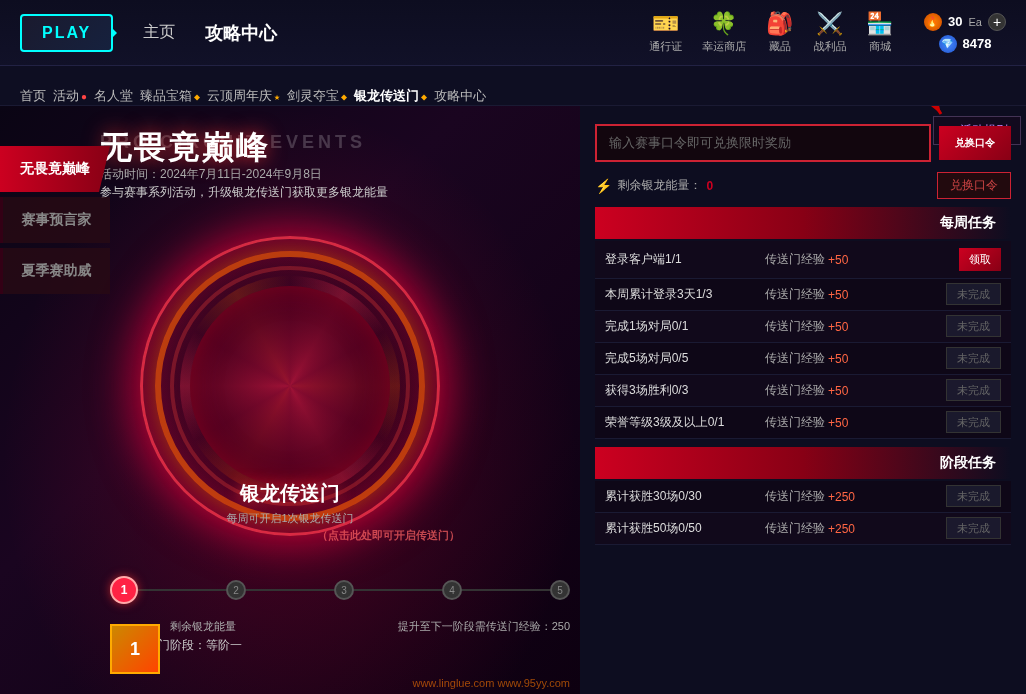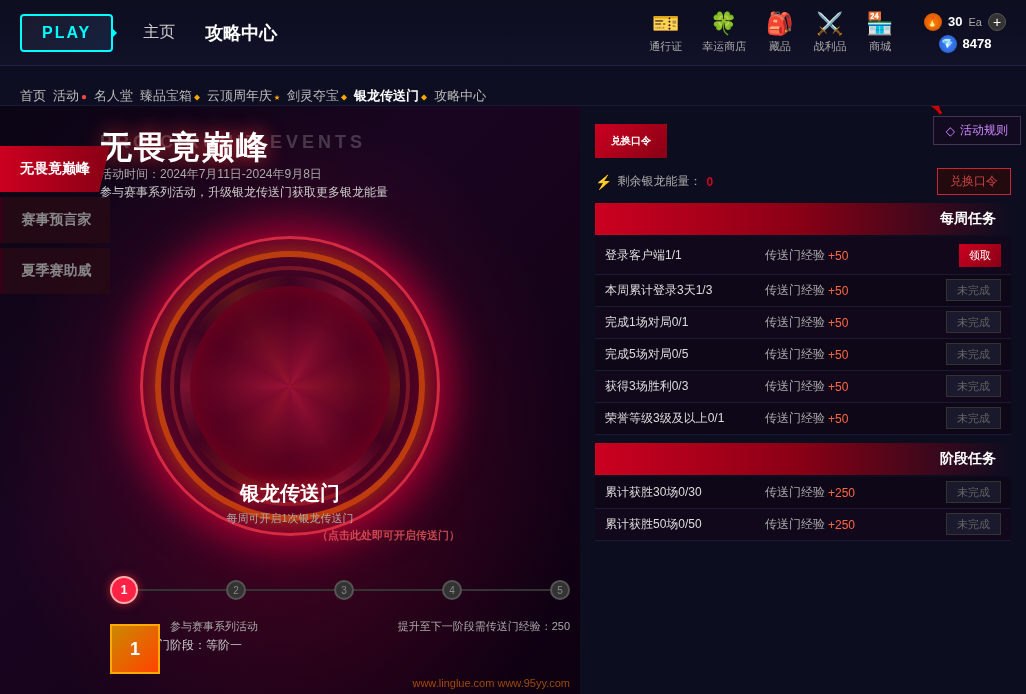--- a/index.html
+++ b/index.html
@@ -638,21 +638,21 @@
         <div class="prog-line"></div>
         <div class="prog-dot">2</div>
         <div class="prog-line"></div>
         <div class="prog-dot">3</div>
         <div class="prog-line"></div>
         <div class="prog-dot">4</div>
         <div class="prog-line"></div>
         <div class="prog-dot">5</div>
       </div>
       <div style="display:flex; justify-content:space-between; font-size:11px; color:#aaa; padding:0 0 0 60px;">
-        <span>参与赛事系列活动</span>
+        <span>剩余银龙能量</span>
         <span>提升至下一阶段需传送门经验：250</span>
       </div>
     </div>
 
     <div class="watermark">www.linglue.com  www.95yy.com</div>
   </div>
 
   <div class="right-panel">
 
     <div style="display:flex; justify-content:flex-end; margin-bottom:8px;">
@@ -667,20 +667,23 @@
         <defs>
           <marker id="arrowhead" markerWidth="10" markerHeight="7" refX="10" refY="3.5" orient="auto">
             <polygon points="0 0, 10 3.5, 0 7" fill="#cc0000"></polygon>
           </marker>
         </defs>
         <path d="M 10 10 Q 40 5 65 45" stroke="#cc0000" stroke-width="3" fill="none" marker-end="url(#arrowhead)"></path>
       </svg>
     </div>
 
     <div class="redeem-area">
+      <div class="redeem-input-wrapper">
+        <span style="color:#666;">输入赛事口令即可兑换限时奖励</span>
+      </div>
       <button class="redeem-btn">兑换口令</button>
     </div>
 
     <div class="balance-row">
       <span class="balance-icon">⚡</span>
       <span>剩余银龙能量：</span>
       <span class="balance-val">0</span>
       <button class="redeem-shop-btn">兑换口令</button>
     </div>
 

